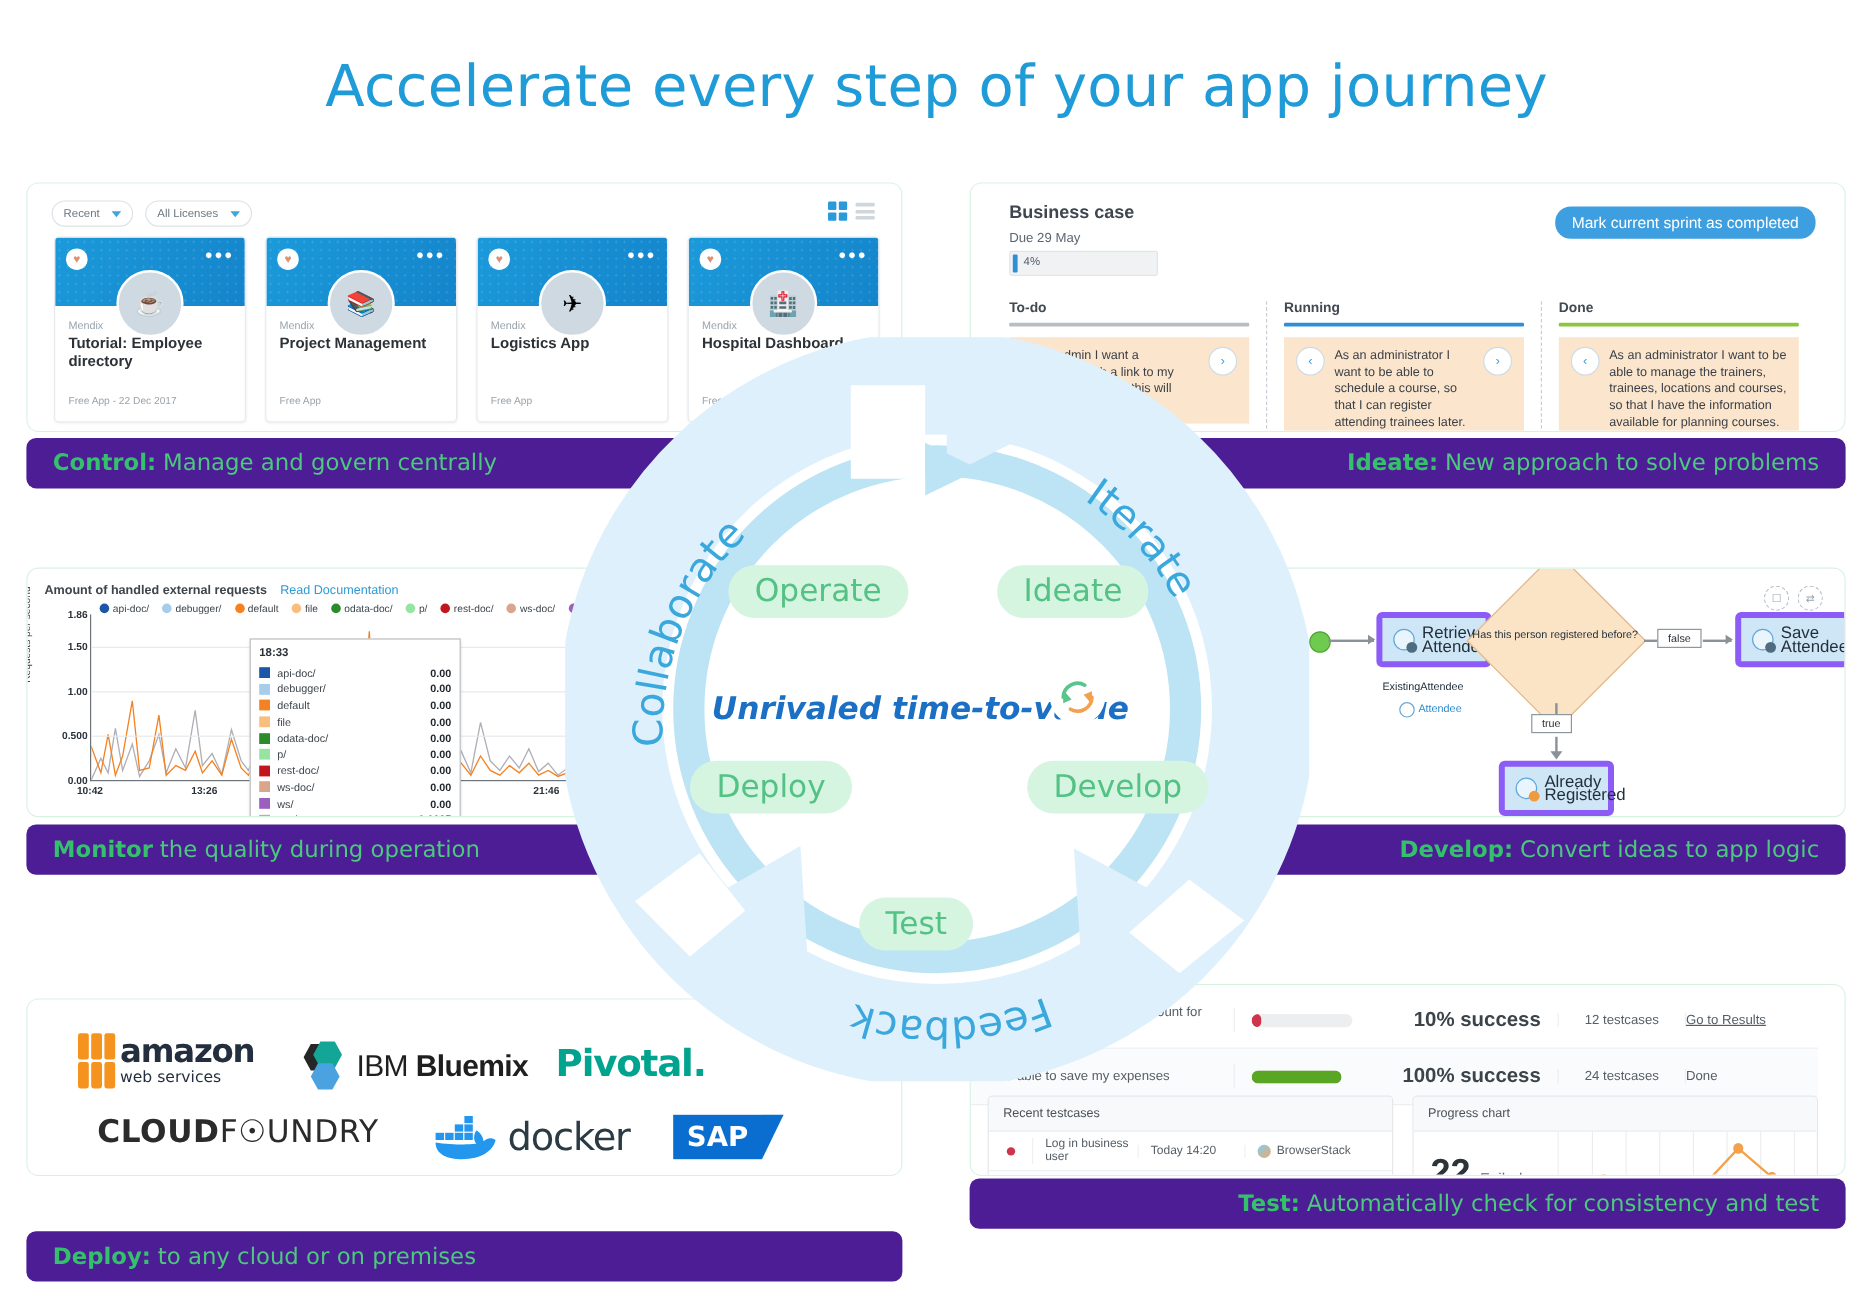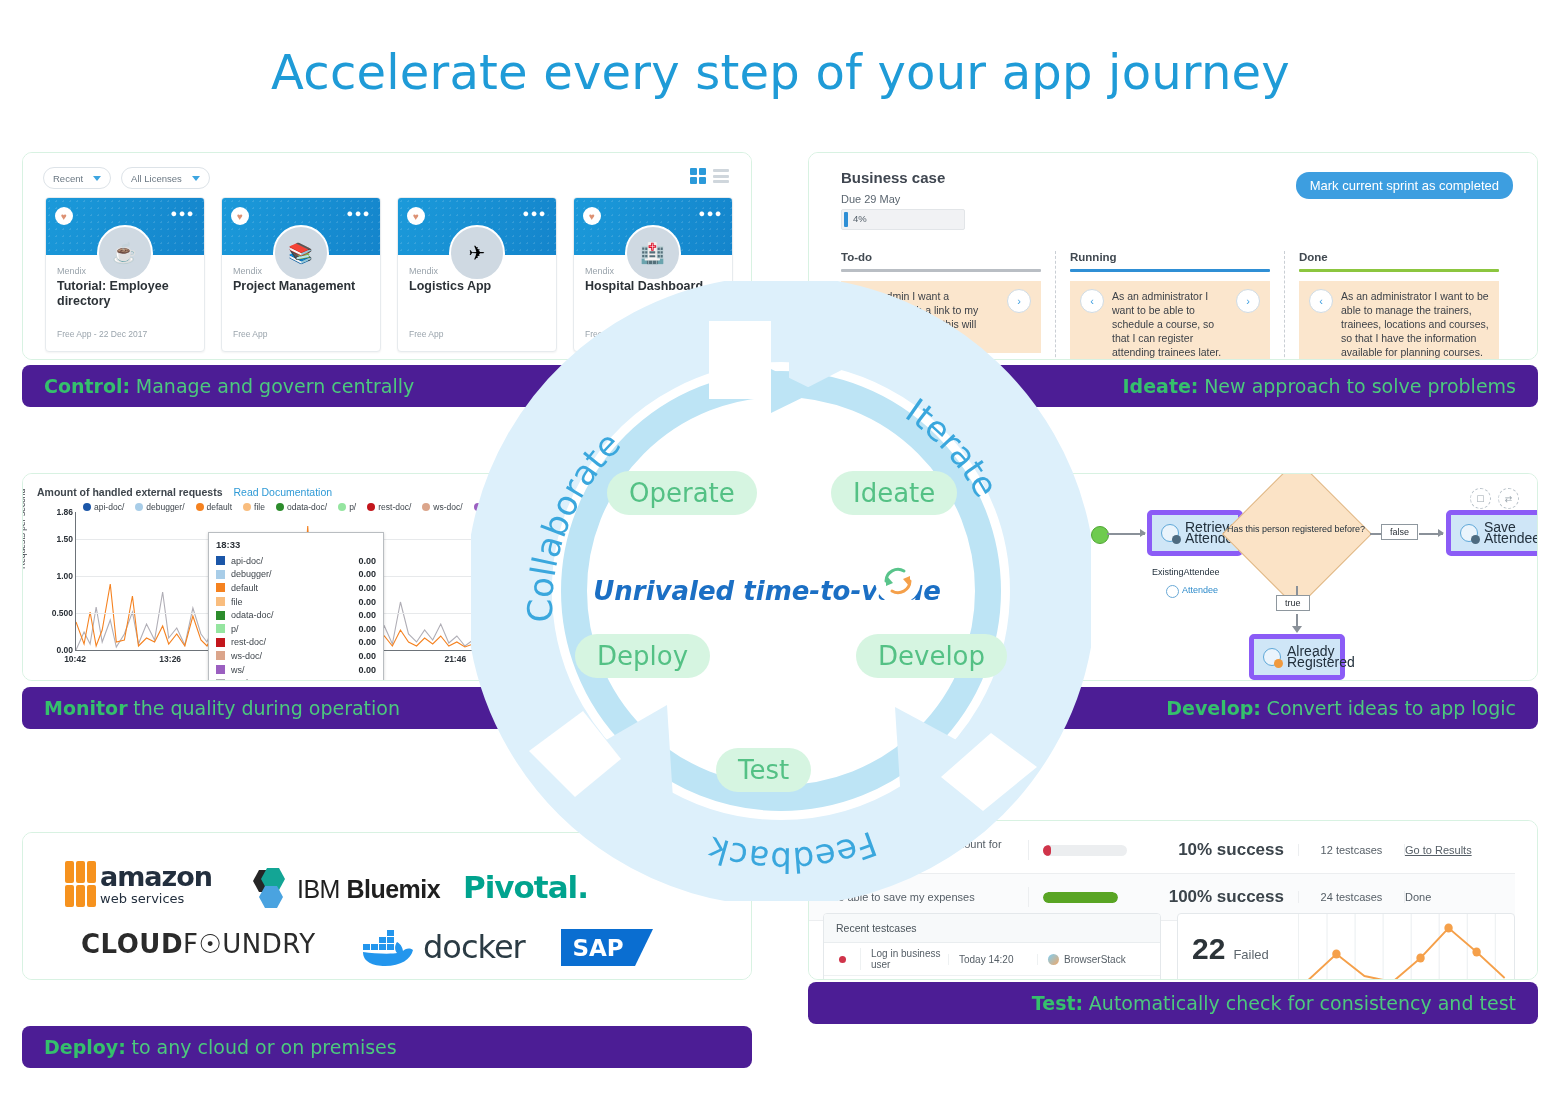--- a/index.html
+++ b/index.html
@@ -657,20 +657,21 @@
           </div>
           <div class="tc-row">
             
             
             
             
           </div>
         </div>
 
         <div class="sub-panel">
+          <div class="sub-h">Progress chart</div>
           <div class="pc-body">
             <div class="pc-num">
               <b>22</b>
               <span>Failed</span>
             </div>
             <div class="pc-chart">
               <svg width="100%" height="100%" viewBox="0 0 230 70" preserveAspectRatio="none">
                 <g stroke="#e9edef" stroke-width="1">
                   <line x1="30" y1="0" x2="30" y2="70"></line>
                     <line x1="60" y1="0" x2="60" y2="70"></line>

